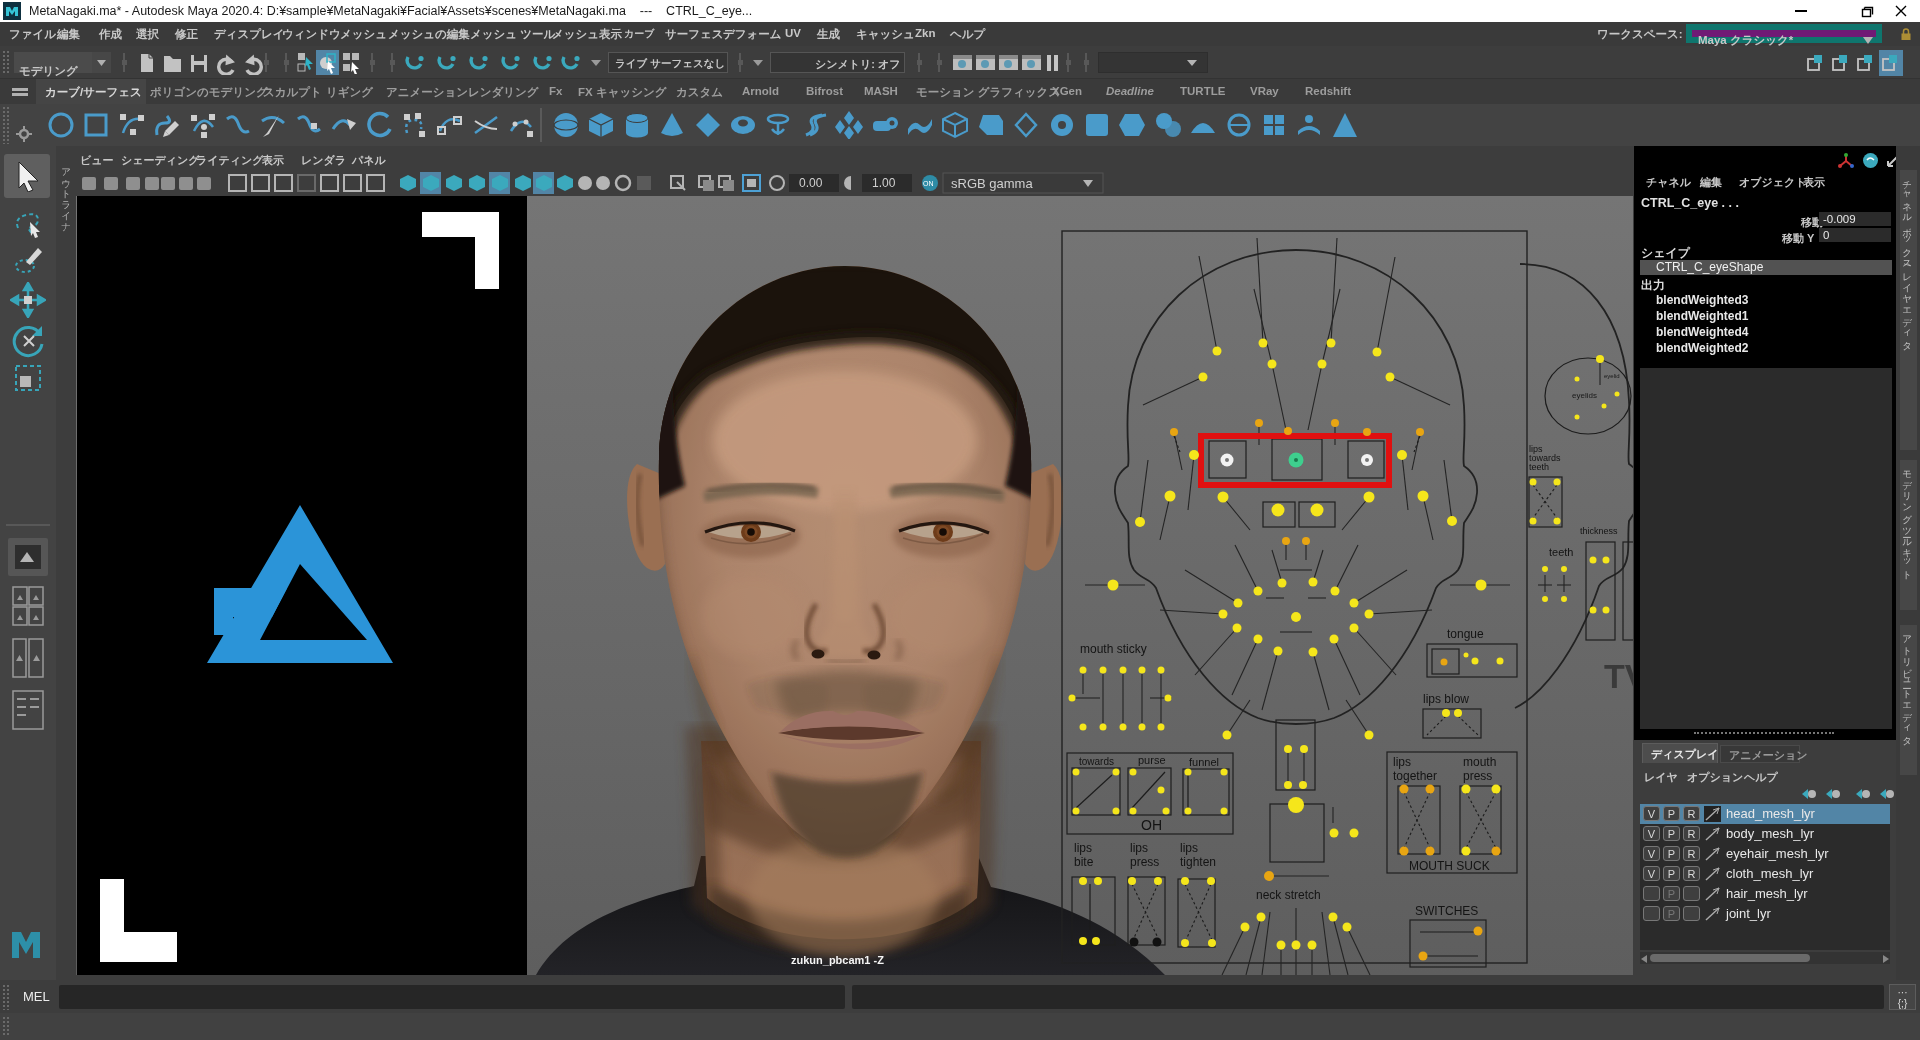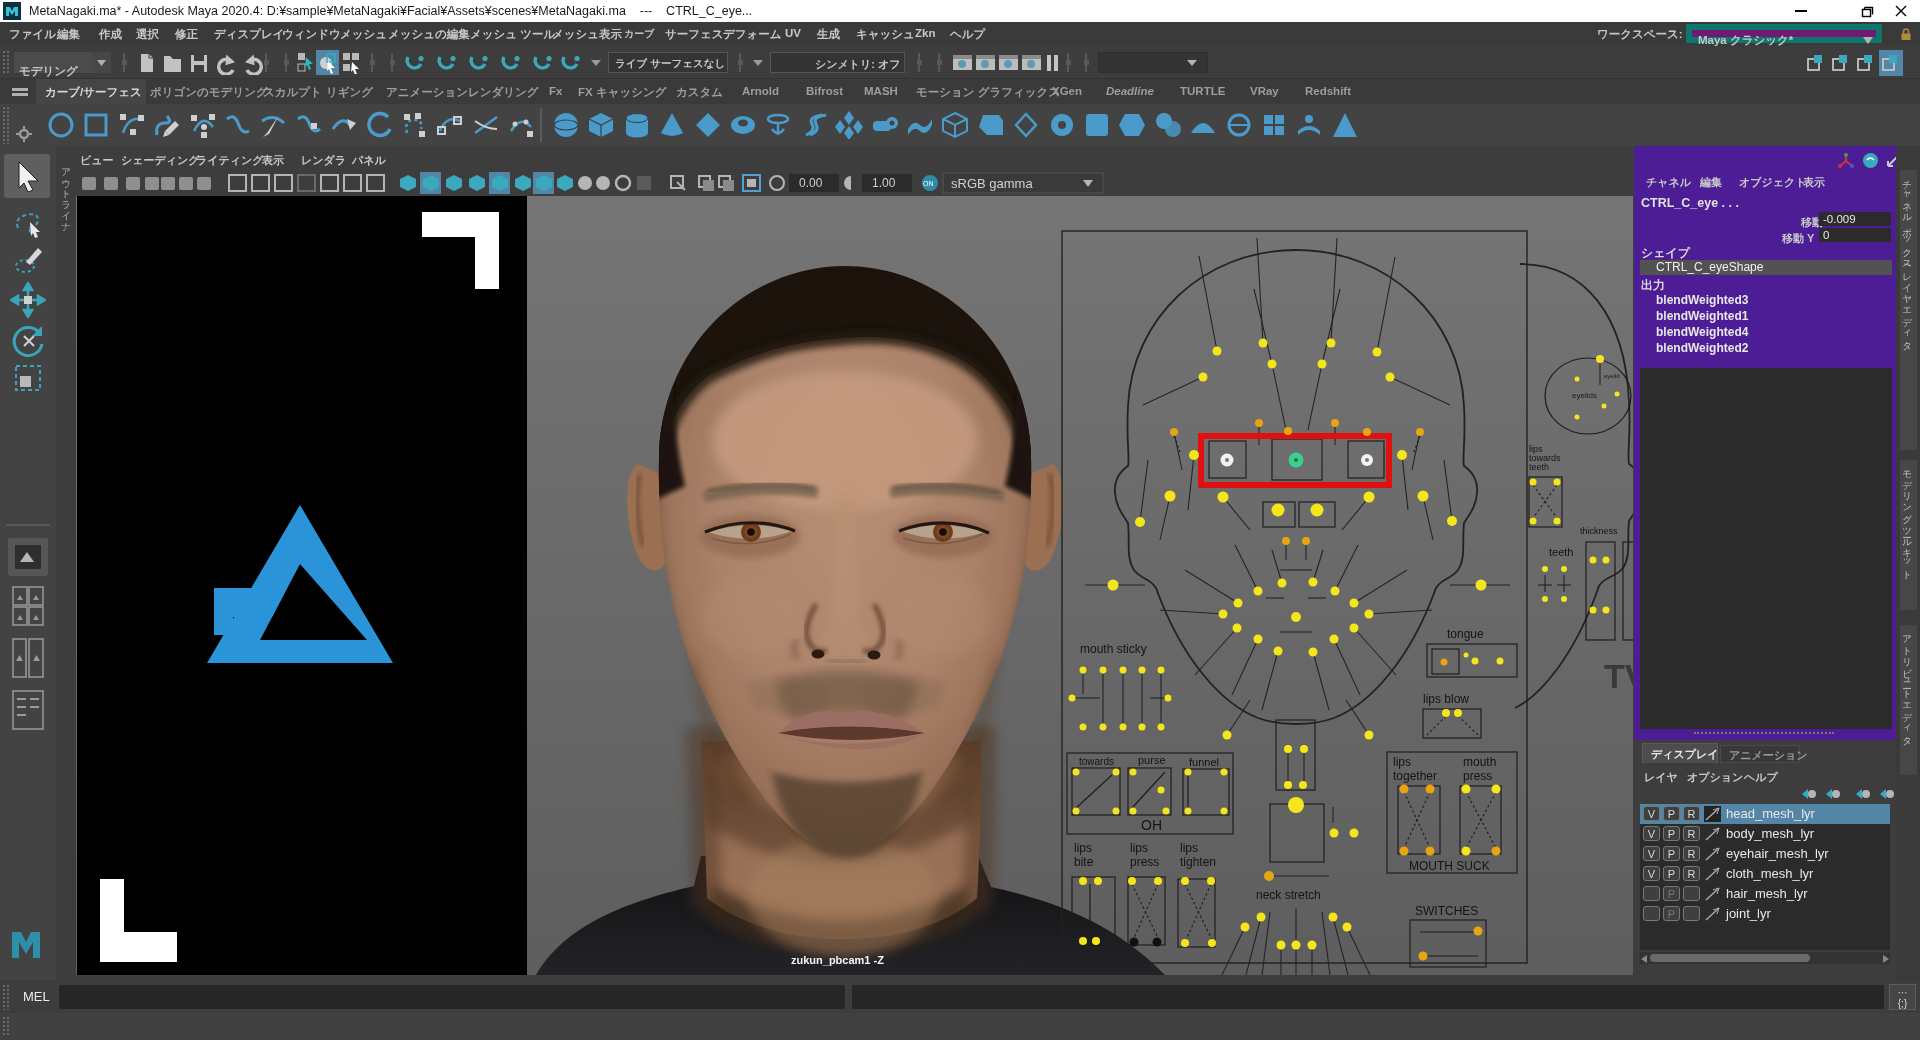--- a/index.html
+++ b/index.html
@@ -935,21 +935,21 @@
         <text x="1339" y="719" font-size="12" fill="#141414" font-family="Liberation Sans">SWITCHES</text>
         <text x="1453" y="256" font-size="9" fill="#141414" font-family="Liberation Sans">lips</text>
         <text x="1453" y="265" font-size="9" fill="#141414" font-family="Liberation Sans">towards</text>
         <text x="1453" y="274" font-size="9" fill="#141414" font-family="Liberation Sans">teeth</text>
         <text x="1473" y="360" font-size="11" fill="#141414" font-family="Liberation Sans">teeth</text>
         <text x="1504" y="338" font-size="9" fill="#141414" font-family="Liberation Sans">thickness</text>
       </svg>
       <div class="abs" style="left:715px;top:758px;color:#f5f5f5;font-size:11px;font-weight:bold;">zukun_pbcam1 -Z</div>
     </div>
   </div>
-<div class="abs" style="left:1634px;top:146px;width:262px;height:834px;background:#4c1d95;">
+<div class="abs" style="left:1634px;top:146px;width:262px;height:834px;background:#000000;">
     <svg class="abs" style="left:204px;top:7px" width="16" height="16">
       <path d="M8 2 L8 8 L2 13 M8 8 L14 13" stroke="#c33" stroke-width="2" fill="none"></path>
       <circle cx="8" cy="2" r="2" fill="#3a3"></circle>
       <circle cx="2" cy="13" r="2" fill="#c33"></circle>
       <circle cx="14" cy="13" r="2" fill="#36c"></circle>
     </svg>
     <svg class="abs" style="left:228px;top:6px" width="17" height="17">
       <circle cx="8.5" cy="8.5" r="7.5" fill="#3ba9bd"></circle>
       <path d="M5 8 Q8 4 12 8" stroke="#fff" fill="none" stroke-width="1.5"></path>
     </svg>

